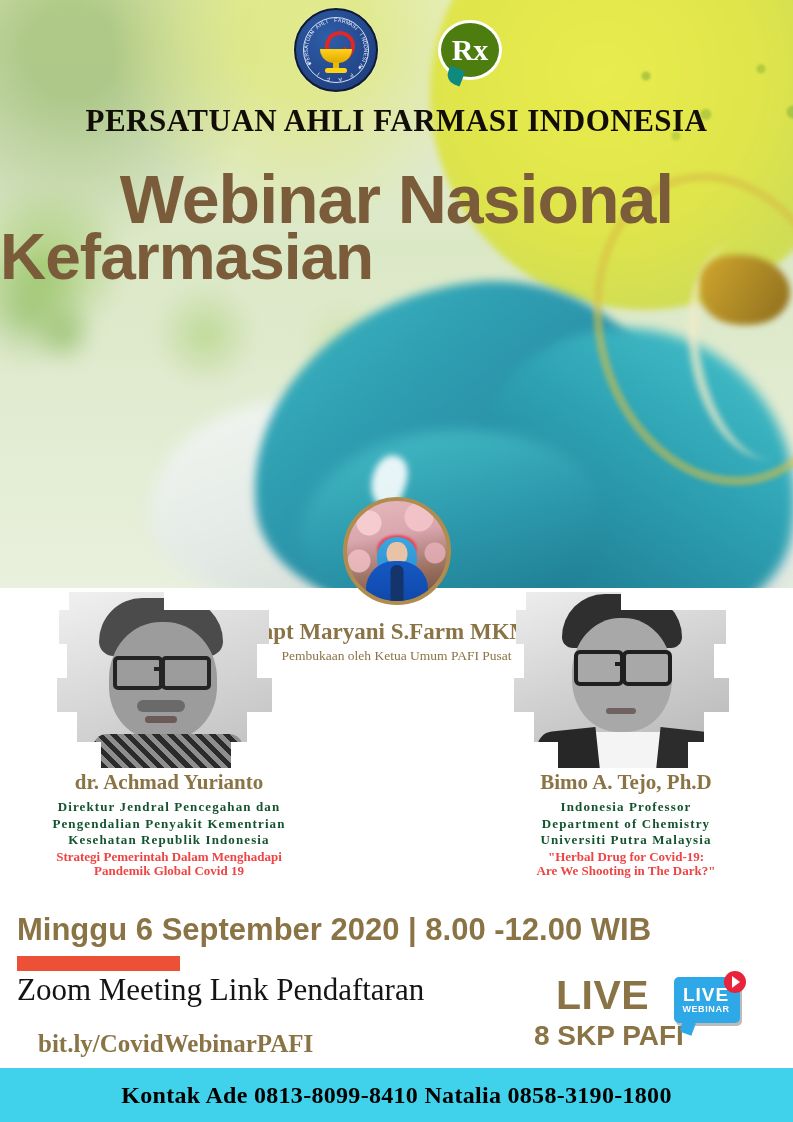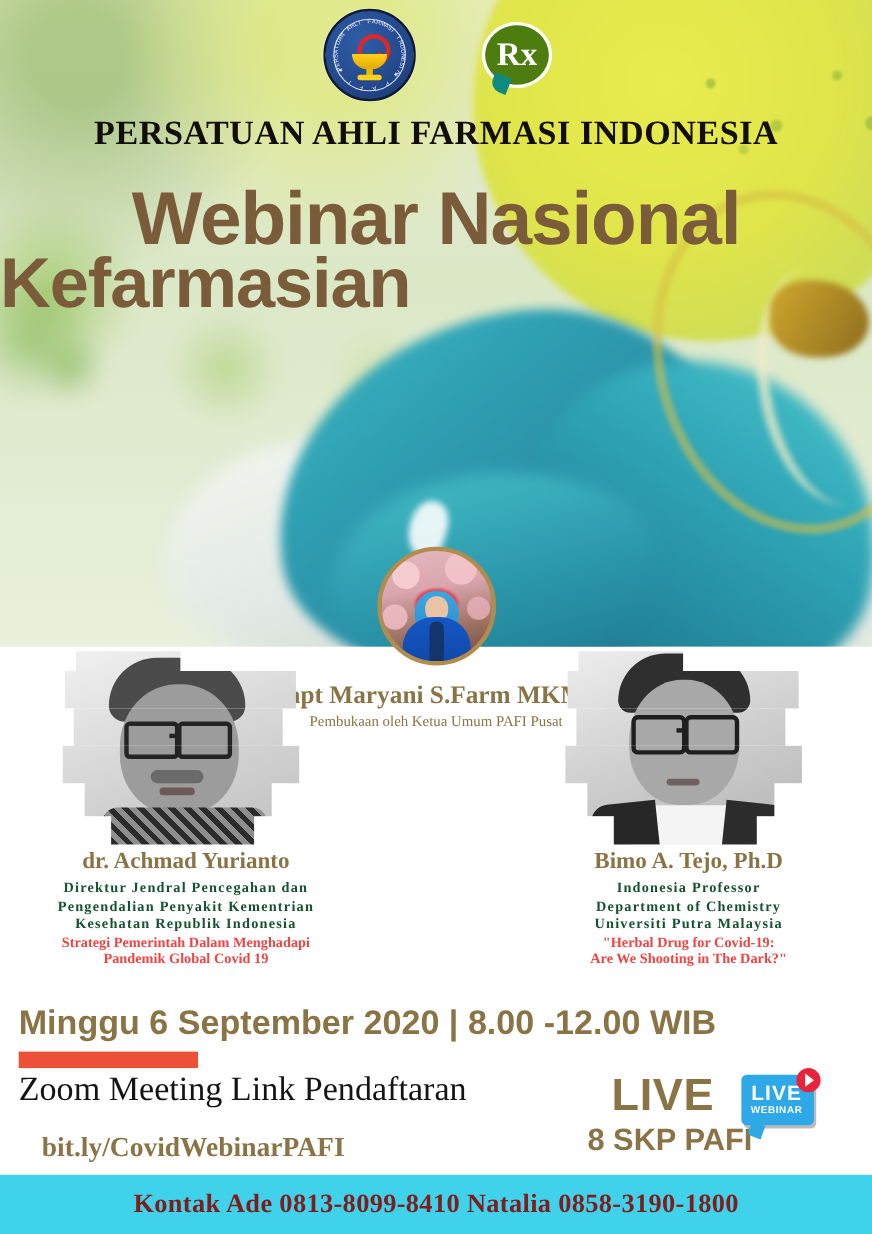--- a/index.html
+++ b/index.html
@@ -252,21 +252,21 @@
     font-family:"Liberation Sans",sans-serif;font-weight:bold;font-size:19px;color:#ffffff;letter-spacing:1px;}
   .lb-web{position:absolute;left:0;top:29px;width:68px;text-align:center;
     font-family:"Liberation Sans",sans-serif;font-weight:bold;font-size:9px;color:#ffffff;letter-spacing:.6px;}
   .lb-play{position:absolute;right:-2px;top:-4px;width:22px;height:22px;border-radius:50%;background:#e8243c;}
   .lb-play:after{content:"";position:absolute;left:8px;top:5px;border-left:8px solid #fff;
     border-top:6px solid transparent;border-bottom:6px solid transparent;}
 
   
   .footer{position:absolute;left:0;bottom:0;width:793px;height:54px;background:#3fd2ea;
     display:flex;align-items:center;justify-content:center;z-index:9;}
-  .footer-txt{font-family:"Liberation Serif",serif;font-weight:bold;font-size:24px;color:#7f1d1d;
+  .footer-txt{font-family:"Liberation Serif",serif;font-weight:bold;font-size:24px;color:#000000;
     letter-spacing:.3px;}
 </style>
 </head>
 <body>
 
 <div class="poster">
 
   <div class="hero">
     <div class="petri"></div>
     <div class="petri-dots"></div>

